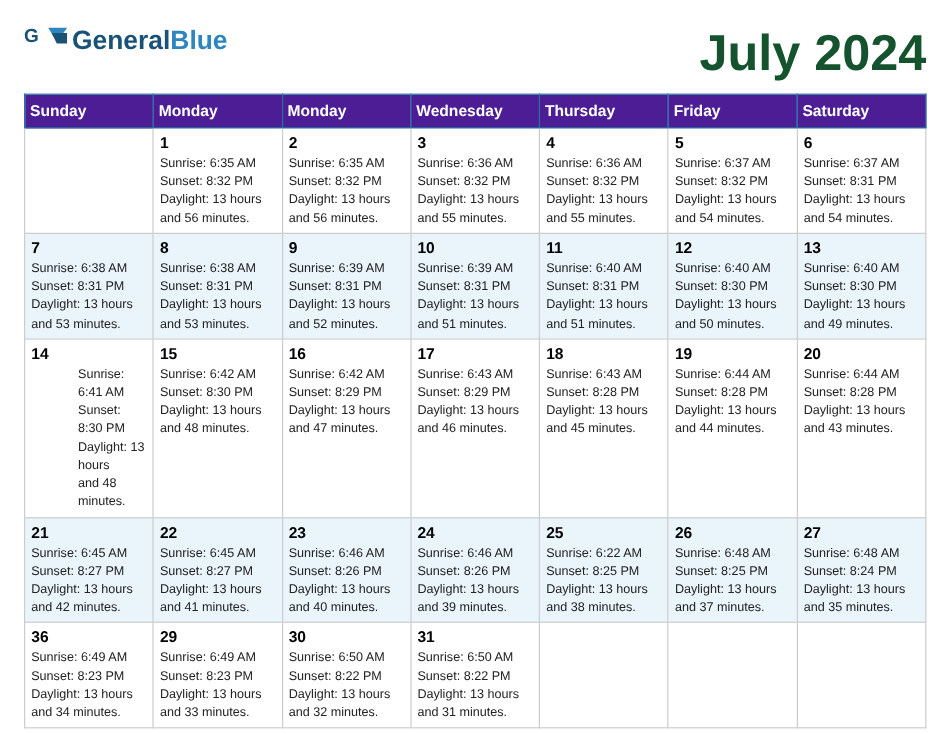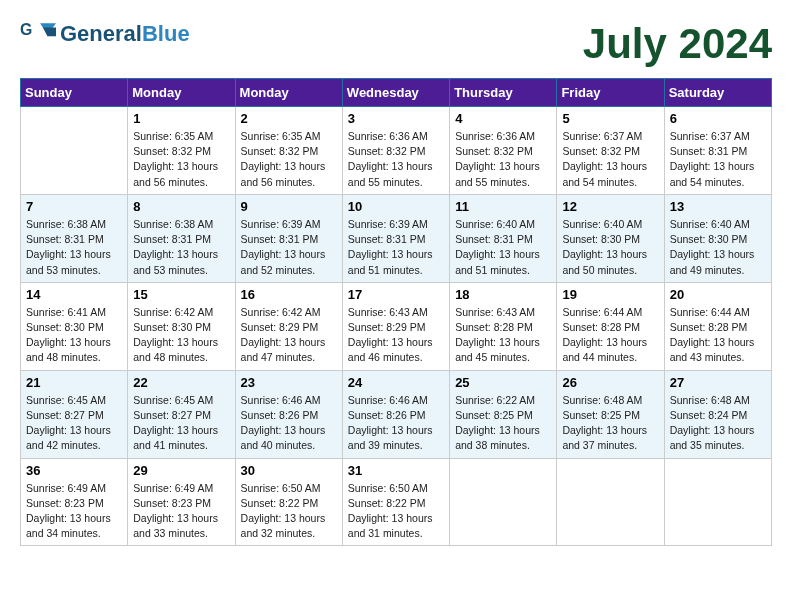--- a/index.html
+++ b/index.html
@@ -217,21 +217,21 @@
           <div class="day-number">13</div>
           <div class="day-info" style="white-space: pre-line;">Sunrise: 6:40 AM
 Sunset: 8:30 PM
 Daylight: 13 hours
 and 49 minutes.</div>
         </td>
       </tr>
       <tr>
         <td>
           <div class="day-number">14</div>
-          <div class="day-info" style="white-space: pre-line;">Sunrise: 6:41 AM
+          <div class="day-info" style="white-space: pre-line; margin-left: 39px;">Sunrise: 6:41 AM
 Sunset: 8:30 PM
 Daylight: 13 hours
 and 48 minutes.</div>
         </td>
         <td>
           <div class="day-number">15</div>
           <div class="day-info" style="white-space: pre-line;">Sunrise: 6:42 AM
 Sunset: 8:30 PM
 Daylight: 13 hours
 and 48 minutes.</div>

